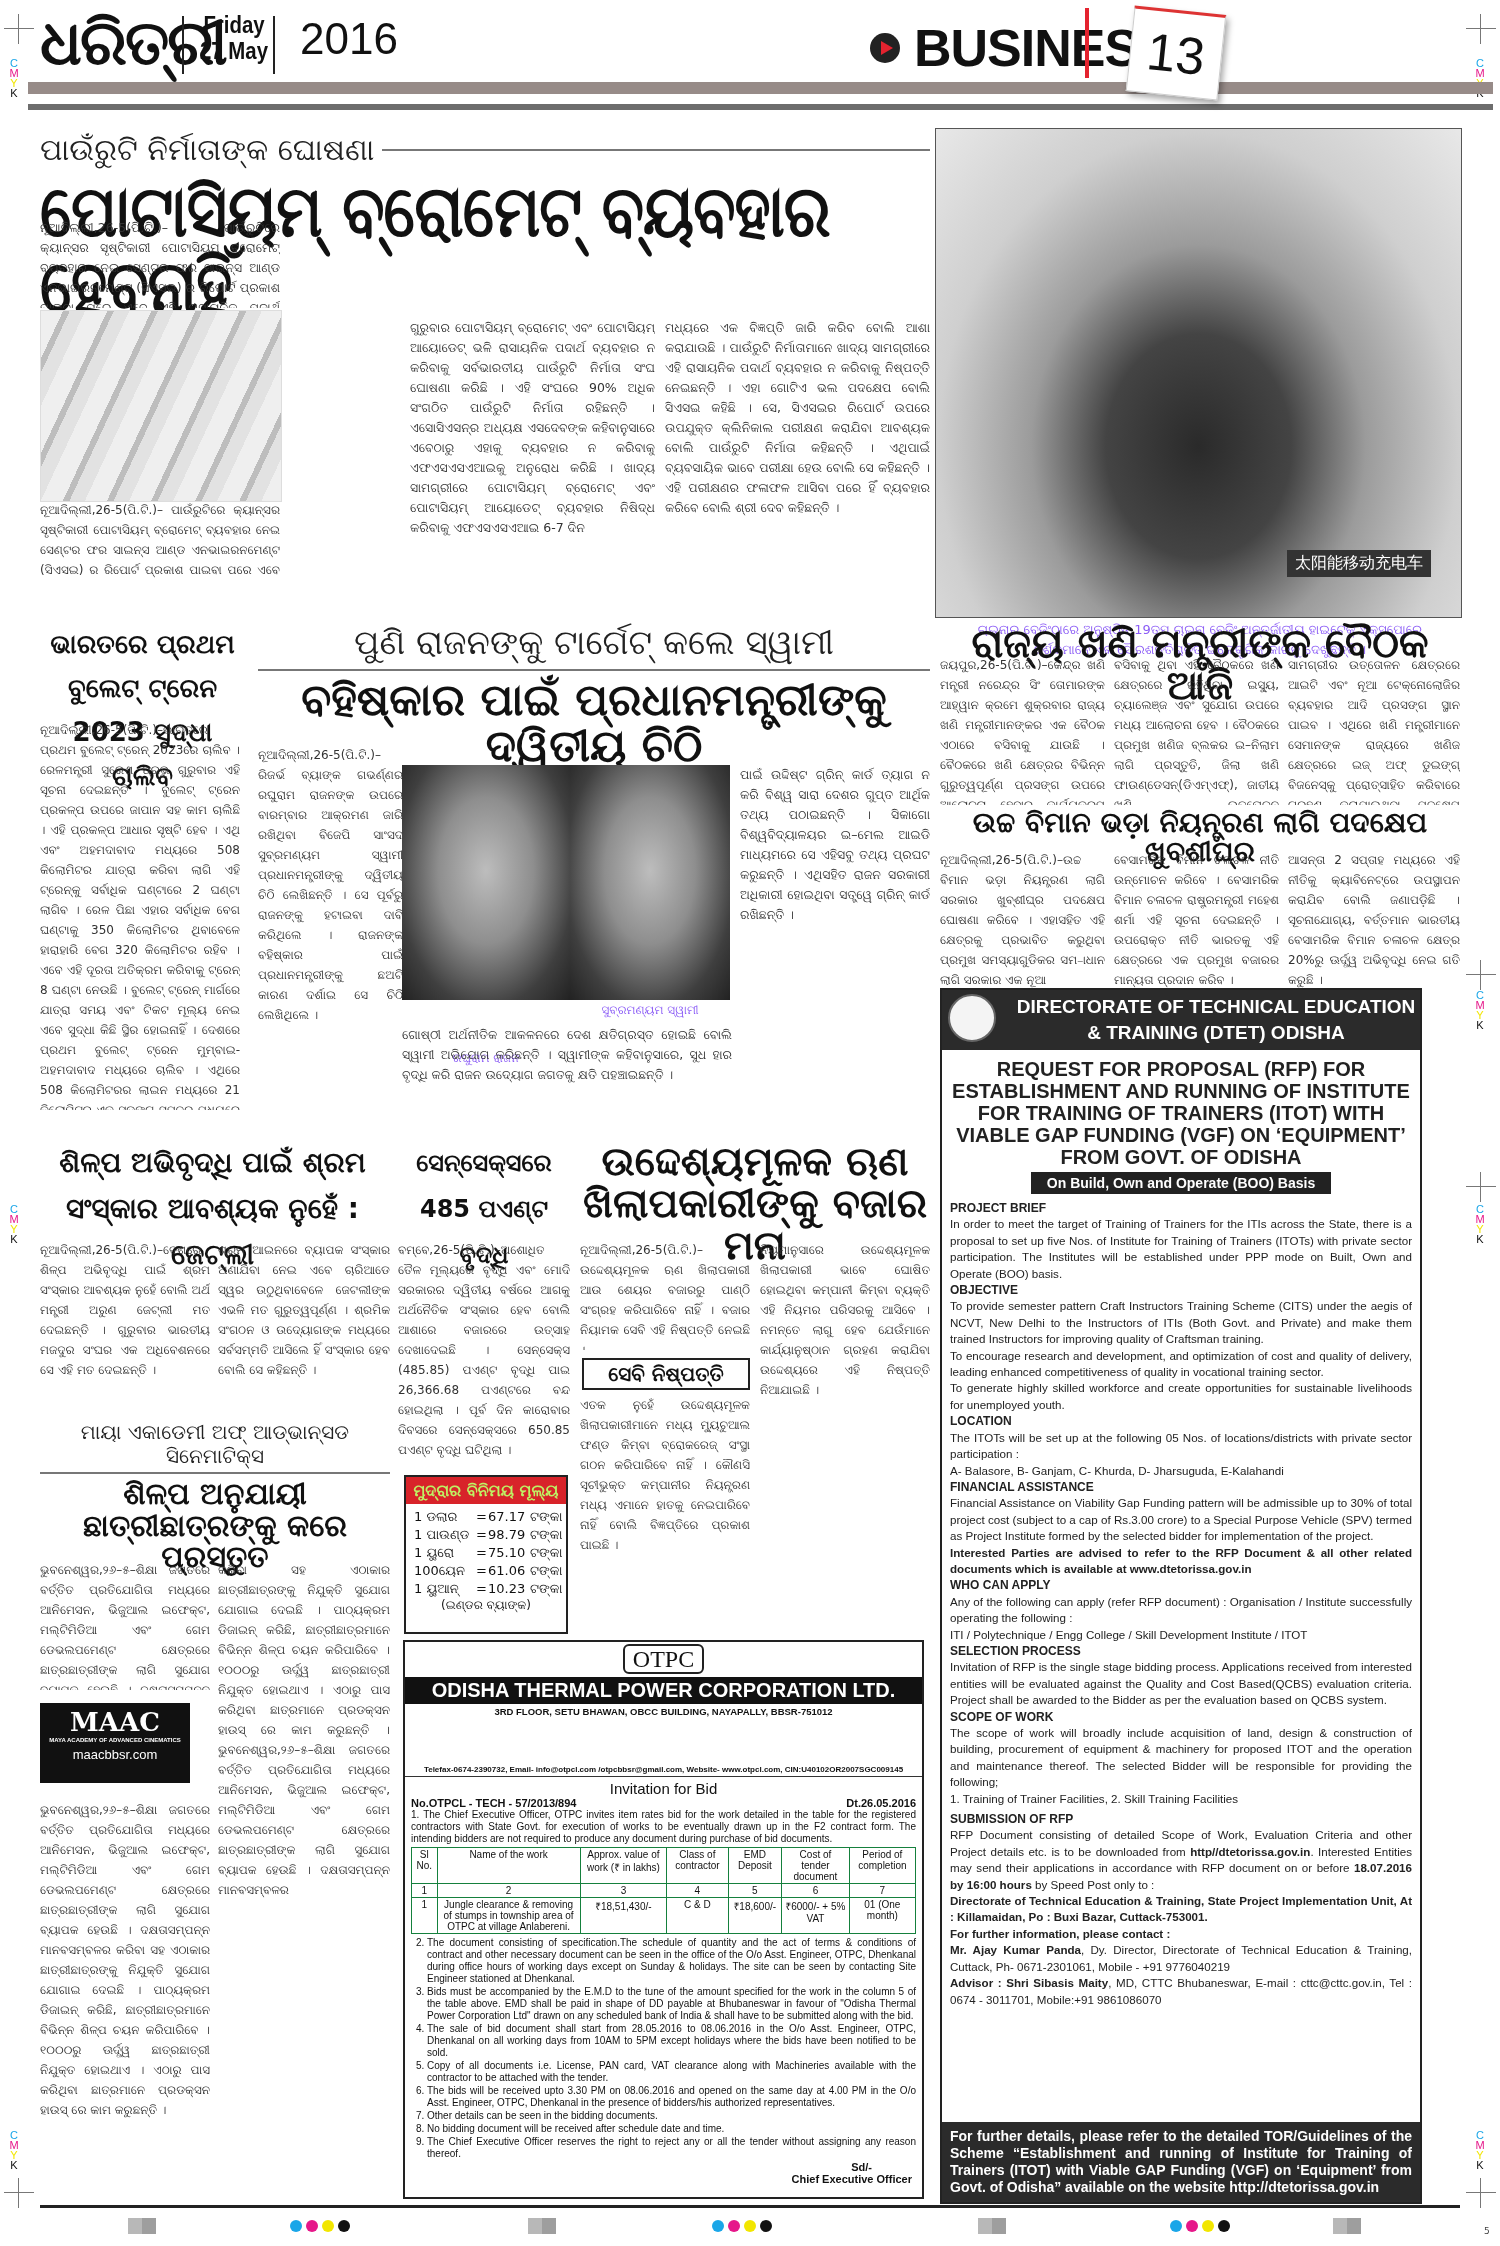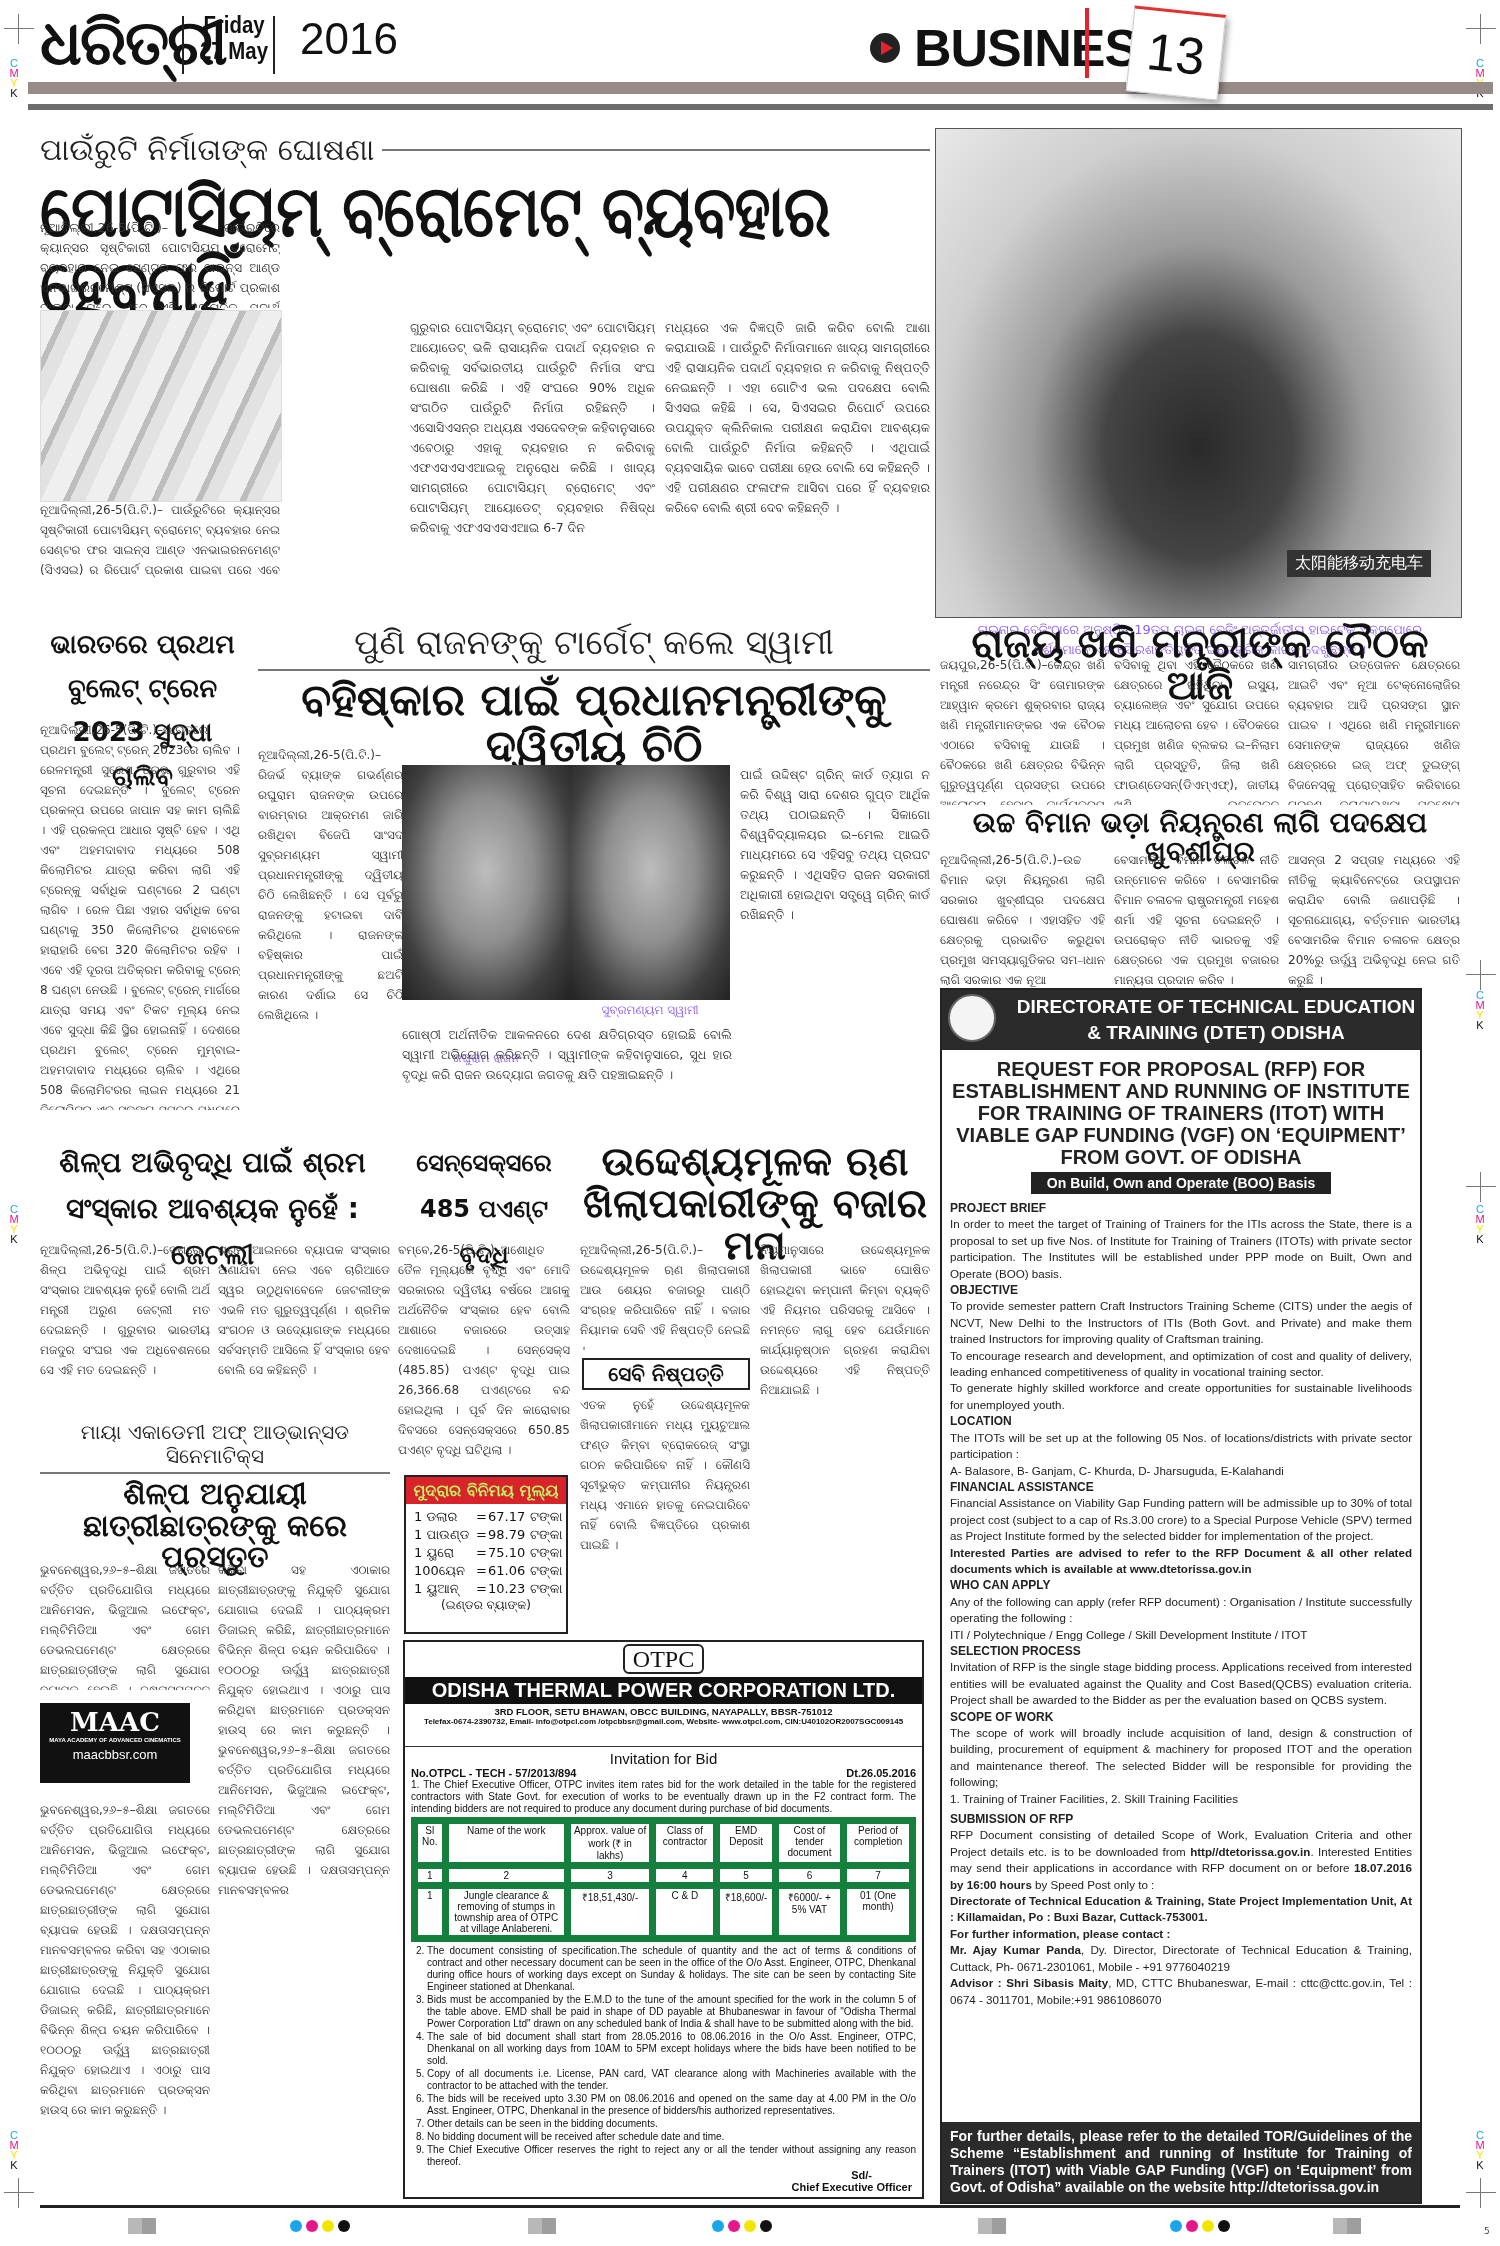--- a/index.html
+++ b/index.html
@@ -30,21 +30,21 @@
   .photo-bread{background:repeating-linear-gradient(115deg,#efefef 0 20px,#bdbdbd 20px 26px,#e2e2e2 26px 40px);}
   .photo-face{background:radial-gradient(ellipse at 50% 45%,#bdbdbd 0%,#8e8e8e 40%,#3f3f3f 75%,#222 100%);}
   .caption{font-size:12px;color:#8b5cf6;text-align:center;}
   .box{border:2px solid #222;background:#fff;}
   .fx-title{background:#d8232a;color:#bef264;font-size:26px;font-weight:bold;text-align:center;padding:6px 0;}
   .fx-row{font-size:18px;line-height:24px;padding-left:8px;display:flex;}
   .fx-row span{display:inline-block;}
   .ad{font-family:"Liberation Sans",sans-serif;}
   .otpc-name{background:#111;color:#fff;font-size:27px;font-weight:bold;text-align:center;padding:2px 0;transform:scaleX(1);}
   .otpc table{border-collapse:collapse;width:100%;font-size:11.5px;}
-  .otpc td,.otpc th{border:7px solid #15803d;padding:1px 3px;text-align:center;vertical-align:top;font-weight:normal;}
+  .otpc td,.otpc th{border:1px solid #15803d;padding:1px 3px;text-align:center;vertical-align:top;font-weight:normal;}
   .otpc ol{margin:0;padding-left:22px;font-size:11.5px;line-height:14px;}
   .otpc li{margin:1px 0;text-align:justify;}
   .dtet-head{background:#2b2b2b;color:#fff;font-weight:bold;font-size:19px;text-align:center;line-height:26px;padding:4px 0 4px 70px;position:relative;}
   .emblem{position:absolute;left:6px;top:4px;width:44px;height:44px;border-radius:50%;background:#f4f4f4;border:2px solid #666;}
   .dtet-title{font-weight:bold;font-size:20px;text-align:center;line-height:22px;color:#222;margin-top:8px;}
   .boo{background:#222;color:#fff;font-weight:bold;font-size:14px;text-align:center;margin:4px auto;width:300px;padding:3px 0;}
   .dtet-body{font-size:11.6px;line-height:16.4px;color:#222;padding:2px 8px;text-align:justify;}
   .dtet-body h4{margin:0;font-size:12px;font-weight:bold;}
   .dtet-body p{margin:0;}
   .dtet-foot{background:#2b2b2b;color:#fff;font-weight:bold;font-size:14px;line-height:17px;padding:6px 8px;text-align:justify;}
@@ -229,21 +229,21 @@
   <div style="font-size:6px;font-weight:bold;">MAYA ACADEMY OF ADVANCED CINEMATICS</div>
   <div style="font-size:13px;margin-top:4px;">maacbbsr.com</div>
 </div>
 <div class="col body-text" style="left:40px;top:1800px;width:170px;height:400px;font-size:12px;"><span>ଭୁବନେଶ୍ୱର,୨୬–୫–ଶିକ୍ଷା ଜଗତରେ ବର୍ତ୍ତିତ ପ୍ରତିଯୋଗିତା ମଧ୍ୟରେ ଆନିମେସନ, ଭିଜୁଆଲ ଇଫେକ୍ଟ, ମଲ୍ଟିମିଡିଆ ଏବଂ ଗେମ ଡେଭଲପମେଣ୍ଟ କ୍ଷେତ୍ରରେ ଛାତ୍ରଛାତ୍ରୀଙ୍କ ଲାଗି ସୁଯୋଗ ବ୍ୟାପକ ହେଉଛି । ଦକ୍ଷତାସମ୍ପନ୍ନ ମାନବସମ୍ବଳର</span> <span>କରିବା ସହ ଏଠାକାର ଛାତ୍ରୀଛାତ୍ରଙ୍କୁ ନିଯୁକ୍ତି ସୁଯୋଗ ଯୋଗାଇ ଦେଇଛି । ପାଠ୍ୟକ୍ରମ ଡିଜାଇନ୍ କରିଛି, ଛାତ୍ରୀଛାତ୍ରମାନେ ବିଭିନ୍ନ ଶିଳ୍ପ ଚୟନ କରିପାରିବେ । ୧୦୦୦ରୁ ଊର୍ଦ୍ଧ୍ୱ ଛାତ୍ରଛାତ୍ରୀ ନିଯୁକ୍ତ ହୋଇଥାଏ । ଏଠାରୁ ପାସ କରିଥିବା ଛାତ୍ରମାନେ ପ୍ରଡକ୍ସନ ହାଉସ୍ ରେ କାମ କରୁଛନ୍ତି ।</span></div>
 <div class="col body-text" style="left:218px;top:1560px;width:172px;height:640px;font-size:12px;"><span>କରିବା ସହ ଏଠାକାର ଛାତ୍ରୀଛାତ୍ରଙ୍କୁ ନିଯୁକ୍ତି ସୁଯୋଗ ଯୋଗାଇ ଦେଇଛି । ପାଠ୍ୟକ୍ରମ ଡିଜାଇନ୍ କରିଛି, ଛାତ୍ରୀଛାତ୍ରମାନେ ବିଭିନ୍ନ ଶିଳ୍ପ ଚୟନ କରିପାରିବେ । ୧୦୦୦ରୁ ଊର୍ଦ୍ଧ୍ୱ ଛାତ୍ରଛାତ୍ରୀ ନିଯୁକ୍ତ ହୋଇଥାଏ । ଏଠାରୁ ପାସ କରିଥିବା ଛାତ୍ରମାନେ ପ୍ରଡକ୍ସନ ହାଉସ୍ ରେ କାମ କରୁଛନ୍ତି ।</span> <span>ଭୁବନେଶ୍ୱର,୨୬–୫–ଶିକ୍ଷା ଜଗତରେ ବର୍ତ୍ତିତ ପ୍ରତିଯୋଗିତା ମଧ୍ୟରେ ଆନିମେସନ, ଭିଜୁଆଲ ଇଫେକ୍ଟ, ମଲ୍ଟିମିଡିଆ ଏବଂ ଗେମ ଡେଭଲପମେଣ୍ଟ କ୍ଷେତ୍ରରେ ଛାତ୍ରଛାତ୍ରୀଙ୍କ ଲାଗି ସୁଯୋଗ ବ୍ୟାପକ ହେଉଛି । ଦକ୍ଷତାସମ୍ପନ୍ନ ମାନବସମ୍ବଳର</span></div>
 
 <div class="abs box otpc ad" style="left:403px;top:1640px;width:517px;height:555px;padding:0;">
   <div style="text-align:center;margin-top:4px;"><span style="border:2px solid #222;border-radius:6px;padding:0 8px;font-family:'Liberation Serif',serif;font-size:24px;">OTPC</span></div>
   <div class="otpc-name" style="font-size:20px;margin-top:4px;">ODISHA THERMAL POWER CORPORATION LTD.</div>
   <div style="text-align:center;font-size:9.5px;font-weight:bold;margin-top:2px;">3RD FLOOR, SETU BHAWAN, OBCC BUILDING, NAYAPALLY, BBSR-751012</div>
-  <div style="text-align:center;font-size:8px;font-weight:bold;border-bottom:1px solid #333;padding-bottom:20px;">Telefax-0674-2390732, Email- info@otpcl.com /otpcbbsr@gmail.com, Website- www.otpcl.com, CIN:U40102OR2007SGC009145</div>
+  <div style="text-align:center;font-size:8px;font-weight:bold;border-bottom:1px solid #333;padding-bottom:2px;margin-top:48px;">Telefax-0674-2390732, Email- info@otpcl.com /otpcbbsr@gmail.com, Website- www.otpcl.com, CIN:U40102OR2007SGC009145</div>
   <div style="text-align:center;font-size:15px;margin-top:3px;">Invitation for Bid</div>
   <div style="display:flex;justify-content:space-between;padding:0 6px;font-size:11px;font-weight:bold;">
     <span>No.OTPCL - TECH - 57/2013/894</span>
     <span>Dt.26.05.2016</span>
   </div>
   <div style="font-size:10px;line-height:12px;padding:0 6px;text-align:justify;">1.   The Chief Executive Officer, OTPC invites item rates bid for the work detailed in the table for the registered contractors with State Govt. for execution of works to be eventually drawn up in the F2 contract form. The intending bidders are not required to produce any document during purchase of bid documents.</div>
   <div style="padding:2px 6px;">
     <table style="font-size:10px;">
       <thead>
           <tr id="otpc-head">

